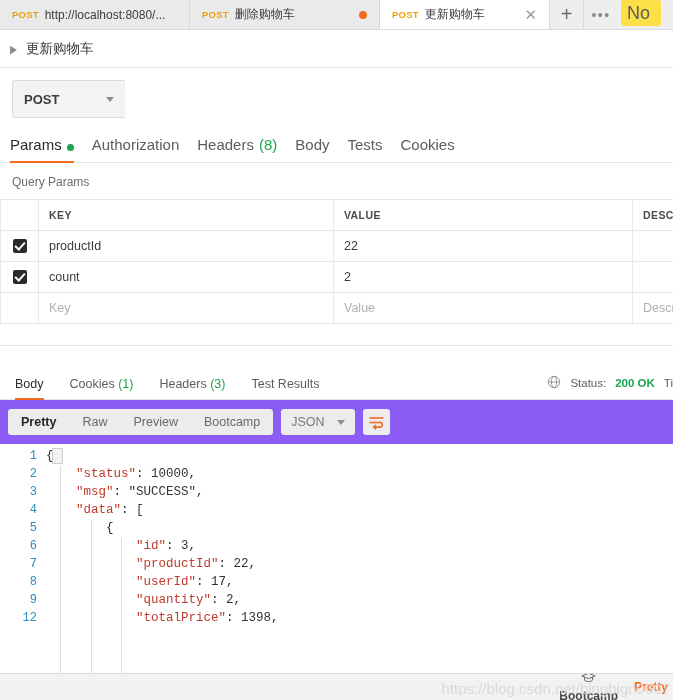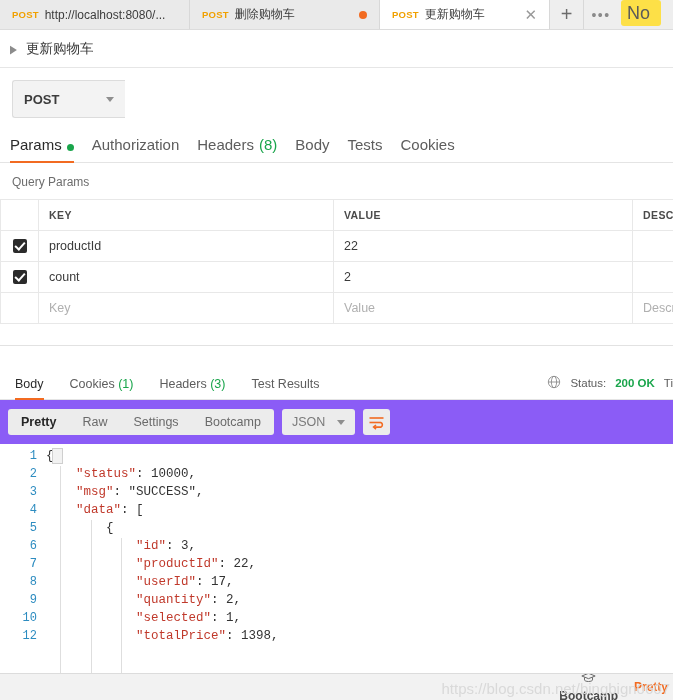--- a/index.html
+++ b/index.html
@@ -409,21 +409,21 @@
     <span>Status:</span>
     <span class="status-ok">200 OK</span>
     <span>Ti</span>
   </div>
 </div>
 
 <div class="viewbar">
   <div class="seg">
     <div class="seg-item active">Pretty</div>
     <div class="seg-item">Raw</div>
-    <div class="seg-item">Settings</div>
+    <div class="seg-item">Preview</div>
     <div class="seg-item">Bootcamp</div>
   </div>
   <div class="fmt">
     <span class="fmt-label">JSON</span>
     <span class="caret-dn"></span>
   </div>
   <div class="wrapbtn">
     <svg width="17" height="15" viewBox="0 0 17 15" stroke="#f26b21" stroke-width="1.6" fill="none">
       <line x1="1.5" y1="3" x2="15.5" y2="3"></line>
       <line x1="1.5" y1="7.5" x2="13" y2="7.5"></line>
@@ -467,24 +467,20 @@
         <span class="gutter">7</span>
         <span class="ctext">&nbsp;&nbsp;&nbsp;&nbsp;&nbsp;&nbsp;&nbsp;&nbsp;&nbsp;&nbsp;&nbsp;&nbsp;<span class="k">"productId"</span><span class="p">:</span> 22,</span>
       </div>
       <div class="cline">
         <span class="gutter">8</span>
         <span class="ctext">&nbsp;&nbsp;&nbsp;&nbsp;&nbsp;&nbsp;&nbsp;&nbsp;&nbsp;&nbsp;&nbsp;&nbsp;<span class="k">"userId"</span><span class="p">:</span> 17,</span>
       </div>
       <div class="cline">
         <span class="gutter">9</span>
         <span class="ctext">&nbsp;&nbsp;&nbsp;&nbsp;&nbsp;&nbsp;&nbsp;&nbsp;&nbsp;&nbsp;&nbsp;&nbsp;<span class="k">"quantity"</span><span class="p">:</span> 2,</span>
-      </div>
-      <div class="cline">
-        <span class="gutter">10</span>
-        <span class="ctext">&nbsp;&nbsp;&nbsp;&nbsp;&nbsp;&nbsp;&nbsp;&nbsp;&nbsp;&nbsp;&nbsp;&nbsp;<span class="k">"selected"</span><span class="p">:</span> 1,</span>
       </div>
       <div class="cline">
         <span class="gutter">12</span>
         <span class="ctext">&nbsp;&nbsp;&nbsp;&nbsp;&nbsp;&nbsp;&nbsp;&nbsp;&nbsp;&nbsp;&nbsp;&nbsp;<span class="k">"totalPrice"</span><span class="p">:</span> 1398,</span>
       </div>
     </div>
 </div>
 
 <div class="botbar">
   <div class="watermark">https://blog.csdn.net/bingbign0607</div>

